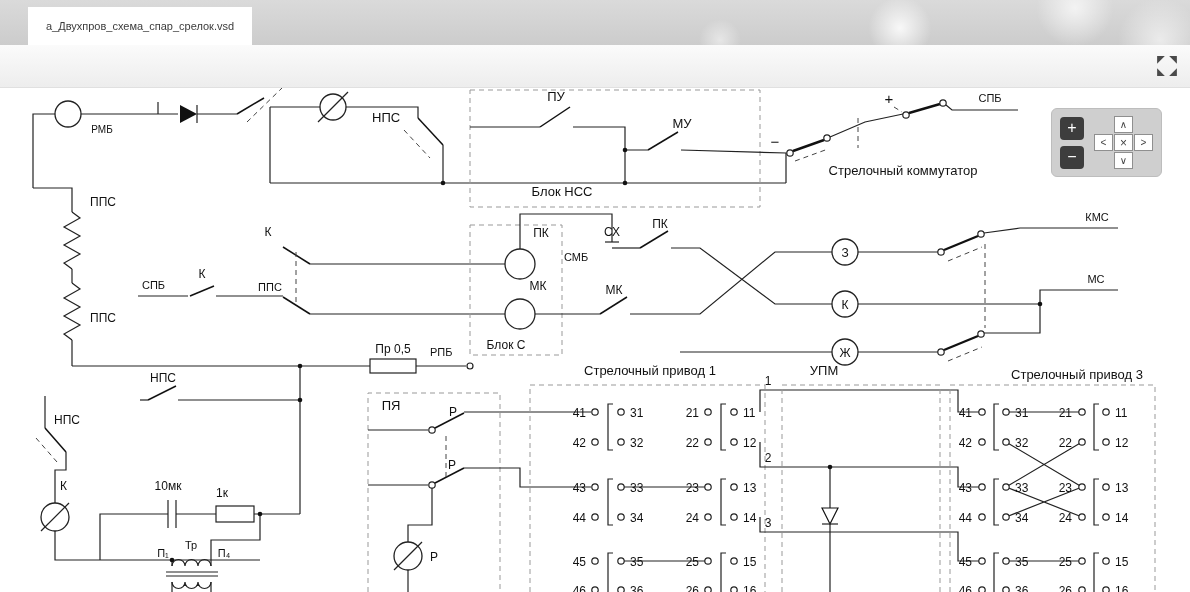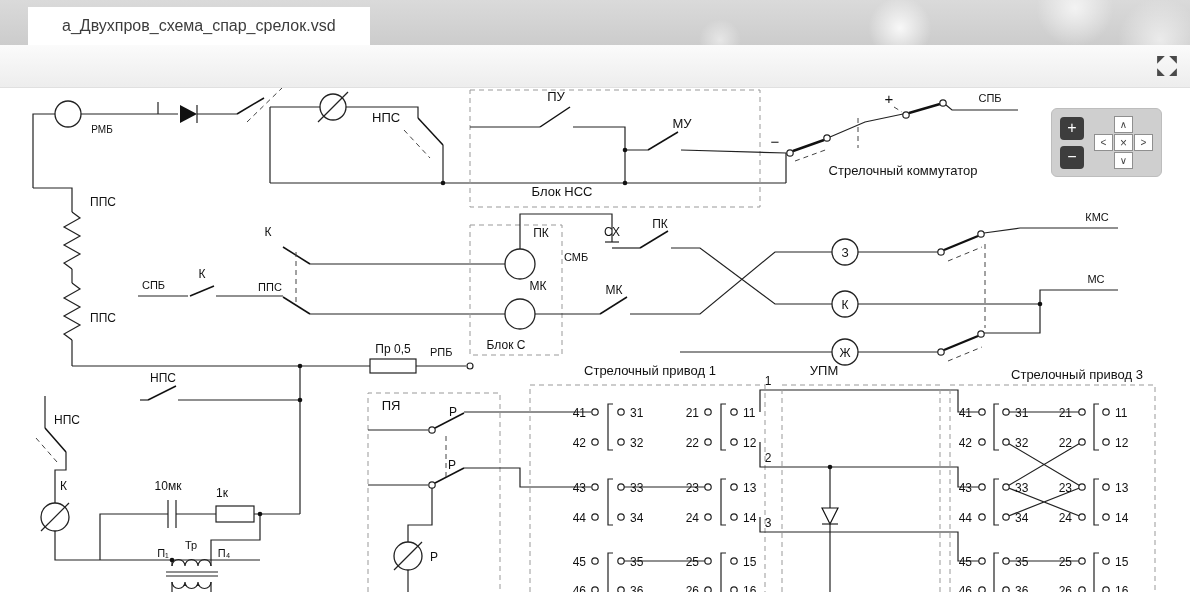--- a/index.html
+++ b/index.html
@@ -12,22 +12,22 @@
     height:45px;display:flex;align-items:stretch;
     background-image:
       radial-gradient(circle 45px at 900px 28px, rgba(255,255,255,.85), rgba(255,255,255,0) 70%),
       radial-gradient(circle 55px at 1075px 8px, rgba(255,255,255,.7), rgba(255,255,255,0) 70%),
       radial-gradient(circle 30px at 720px 40px, rgba(255,255,255,.5), rgba(255,255,255,0) 70%),
       radial-gradient(circle 60px at 1160px 40px, rgba(255,255,255,.6), rgba(255,255,255,0) 70%),
       linear-gradient(#dadada,#cccccc);
   }
   .tab{
     margin-left:28px;margin-top:7px;background:#fff;
-    padding:0 34px;display:flex;align-items:center;
-    font-size:16px;color:#3c3c3c;white-space:nowrap;
+    padding:0 18px;display:flex;align-items:center;
+    font-size:11px;color:#3c3c3c;white-space:nowrap;
   }
   
   .toolbar{
     height:42px;background:linear-gradient(#fbfbfb,#ededed);
     border-bottom:1px solid #e0e0e0;position:relative;
   }
   .fullscreen{
     position:absolute;right:12px;top:10px;width:22px;height:22px;
     cursor:pointer;background:none;border:none;padding:0;
   }

